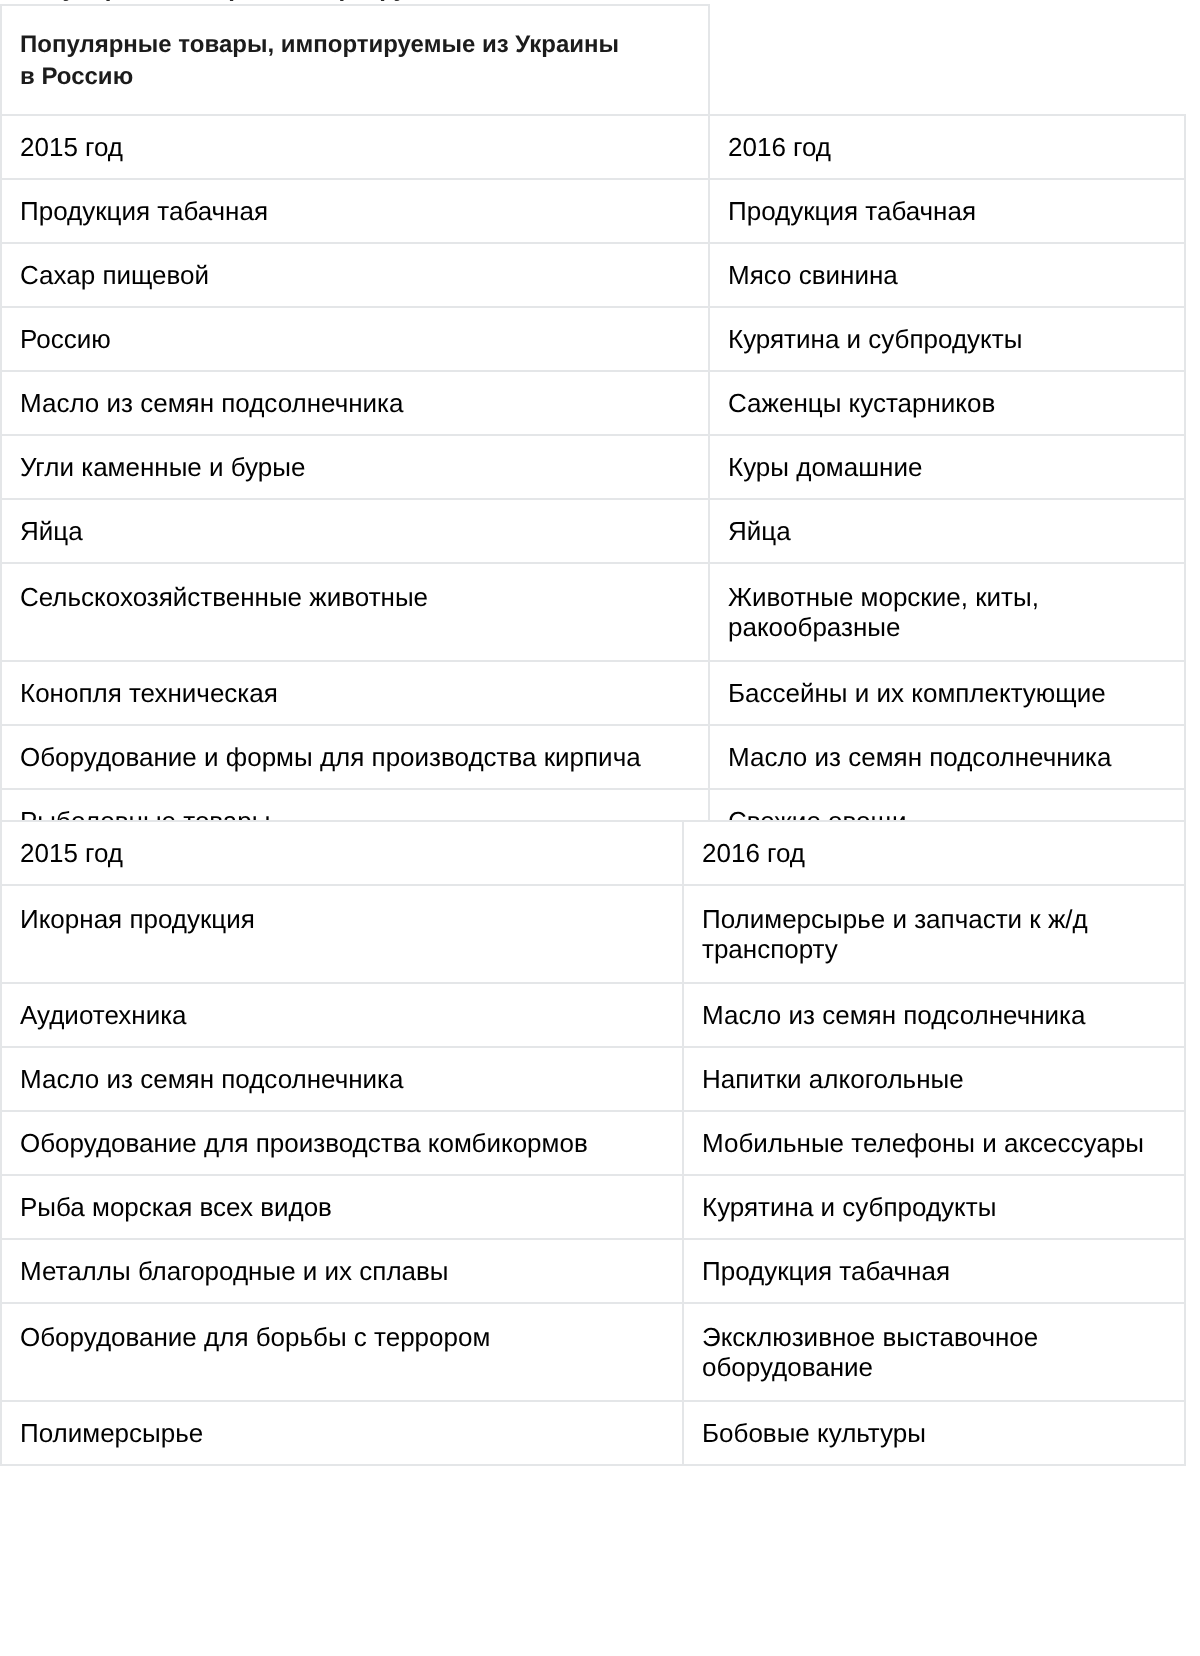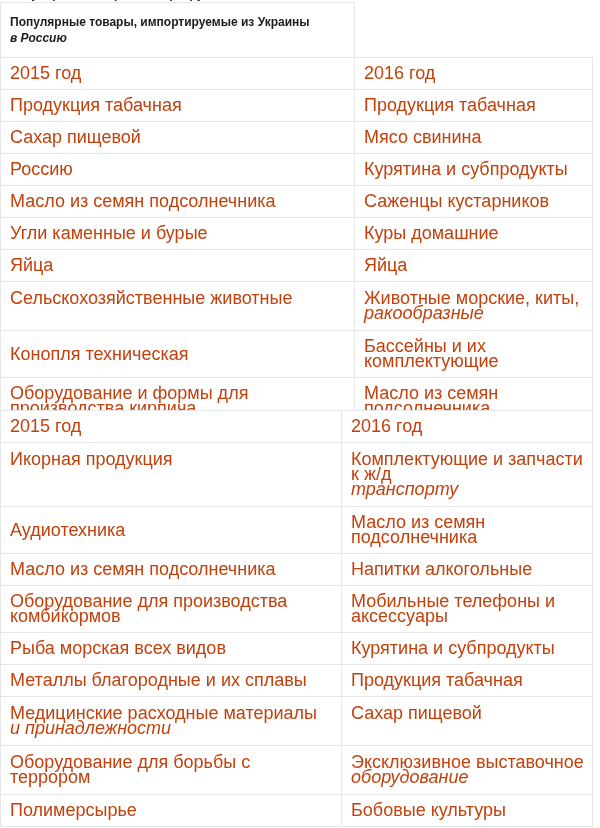--- a/index.html
+++ b/index.html
@@ -53,23 +53,23 @@
     border-collapse: collapse;
     table-layout: fixed;
     width: 592px;
     margin: 0;
     background: #ffffff;
   }
 
   table.grid td {
     border: 1px solid #e4e6e8;
     padding: 8px 8px 8px 9px;
-    font-size: 18px;
+    font-size: 13px;
     line-height: 15px;
-    color: #c2410c;
+    color: #000000;
     vertical-align: middle;
     background: #ffffff;
     word-wrap: break-word;
   }
 
   
   tr.hdr td.hdr-title {
     font-weight: bold;
     color: #1c1c1c;
     font-size: 12px;
@@ -81,21 +81,21 @@
   tr.hdr td.hdr-blank {
     border-top: 1px solid transparent;
     border-right: 1px solid transparent;
     border-left: 1px solid transparent;
     border-bottom: 1px solid #e4e6e8;
     background: #ffffff;
   }
 
   tr.tall td { padding-top: 9px; padding-bottom: 9px; vertical-align: top; }
 
-  .line2 { display: block; font-style: italic; }
+  .line2 { display: block; }
 
   
   #table-imports { top: 2px; }
   #table-imports table.grid { width: 592px; }
   #table-imports col.c1 { width: 354px; }
   #table-imports col.c2 { width: 238px; }
 
   
   #table-exports { top: 410px; }
   #table-exports table.grid { width: 592px; }
@@ -183,21 +183,21 @@
           <col class="c2">
         </colgroup>
       <tbody>
         <tr>
           <td>2015 год</td>
           <td>2016 год</td>
         </tr>
         <tr class="tall">
           <td>Икорная продукция</td>
           <td>
-            <span>Комплектующие и запчасти к ж/д</span>
+            <span>Полимерсырье и запчасти к ж/д</span>
             <span class="line2">транспорту</span>
           </td>
         </tr>
         <tr>
           <td>Аудиотехника</td>
           <td>Масло из семян подсолнечника</td>
         </tr>
         <tr>
           <td>Масло из семян подсолнечника</td>
           <td>Напитки алкогольные</td>
@@ -206,27 +206,20 @@
           <td>Оборудование для производства комбикормов</td>
           <td>Мобильные телефоны и аксессуары</td>
         </tr>
         <tr>
           <td>Рыба морская всех видов</td>
           <td>Курятина и субпродукты</td>
         </tr>
         <tr>
           <td>Металлы благородные и их сплавы</td>
           <td>Продукция табачная</td>
-        </tr>
-        <tr class="tall">
-          <td>
-            <span>Медицинские расходные материалы</span>
-            <span class="line2">и принадлежности</span>
-          </td>
-          <td>Сахар пищевой</td>
         </tr>
         <tr class="tall">
           <td>Оборудование для борьбы с террором</td>
           <td>
             <span>Эксклюзивное выставочное</span>
             <span class="line2">оборудование</span>
           </td>
         </tr>
         <tr>
           <td>Полимерсырье</td>

